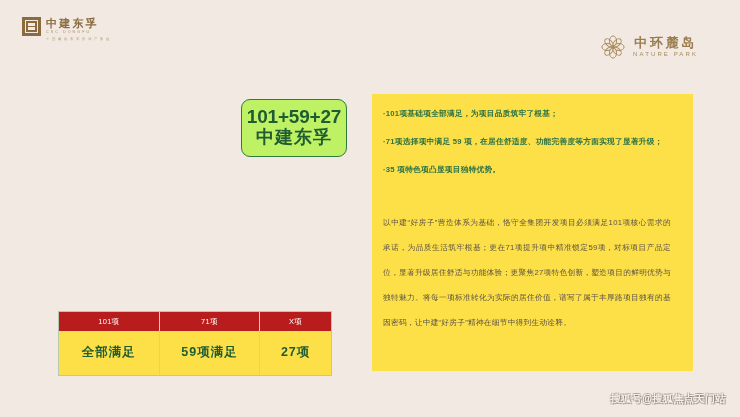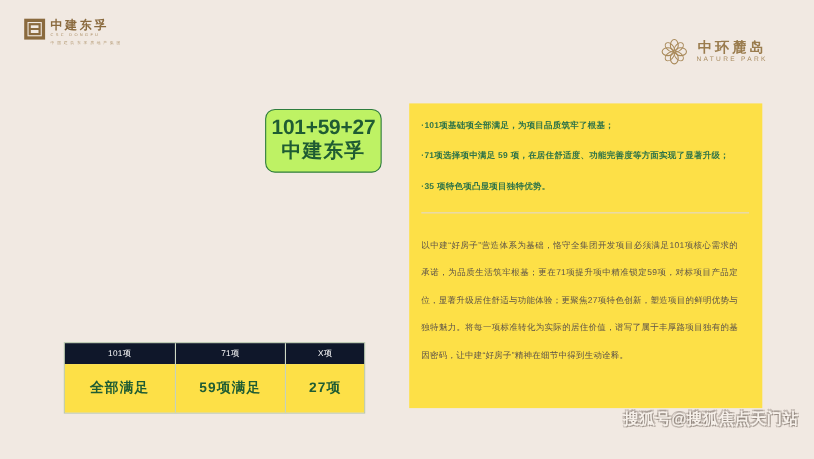--- a/index.html
+++ b/index.html
@@ -149,21 +149,21 @@
 
   
   #table {
     position: absolute;
     left: 58px;
     top: 311px;
     width: 274px;
     border: 1px solid #b9c9ae;
   }
   #table .thead, #table .tbody { display: flex; }
-  #table .thead { background: #0f172a; }
+  #table .thead { background: #b91c1c; }
   #table .th, #table .td {
     text-align: center;
     border-right: 1px solid #cfd9c4;
   }
   #table .th:last-child, #table .td:last-child { border-right: none; }
   #table .th {
     color: #ffffff;
     font-size: 7.5px;
     letter-spacing: .3px;
     padding: 4.5px 2px;
@@ -213,22 +213,22 @@
     font-size: 7.7px;
     line-height: 25px;
     letter-spacing: .25px;
     text-align: justify;
   }
 
   
   #watermark {
     position: absolute;
     right: 14px;
-    bottom: 27px;
-    font-size: 14px;
+    bottom: 11px;
+    font-size: 10px;
     font-weight: 700;
     letter-spacing: .5px;
     color: #f6f0ea;
     text-shadow:
       1px 1px 0 rgba(120,110,100,.55),
      -1px -1px 0 rgba(120,110,100,.35),
       1px -1px 0 rgba(120,110,100,.35),
      -1px 1px 0 rgba(120,110,100,.35);
     white-space: nowrap;
   }

